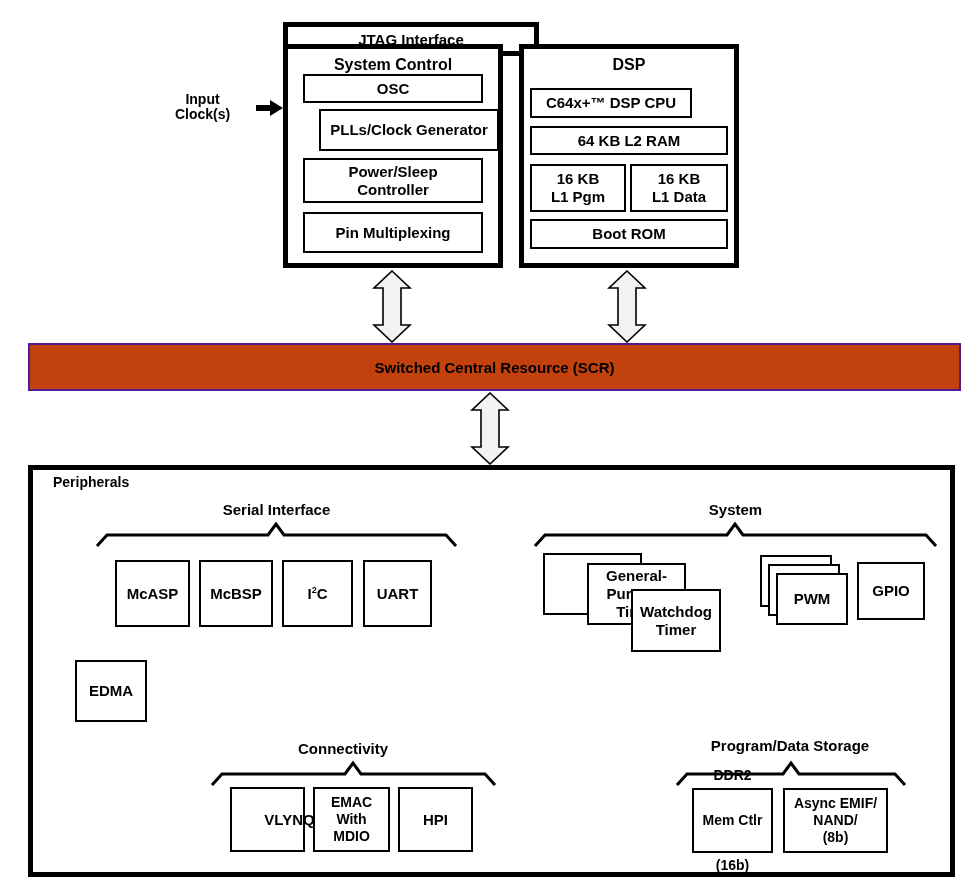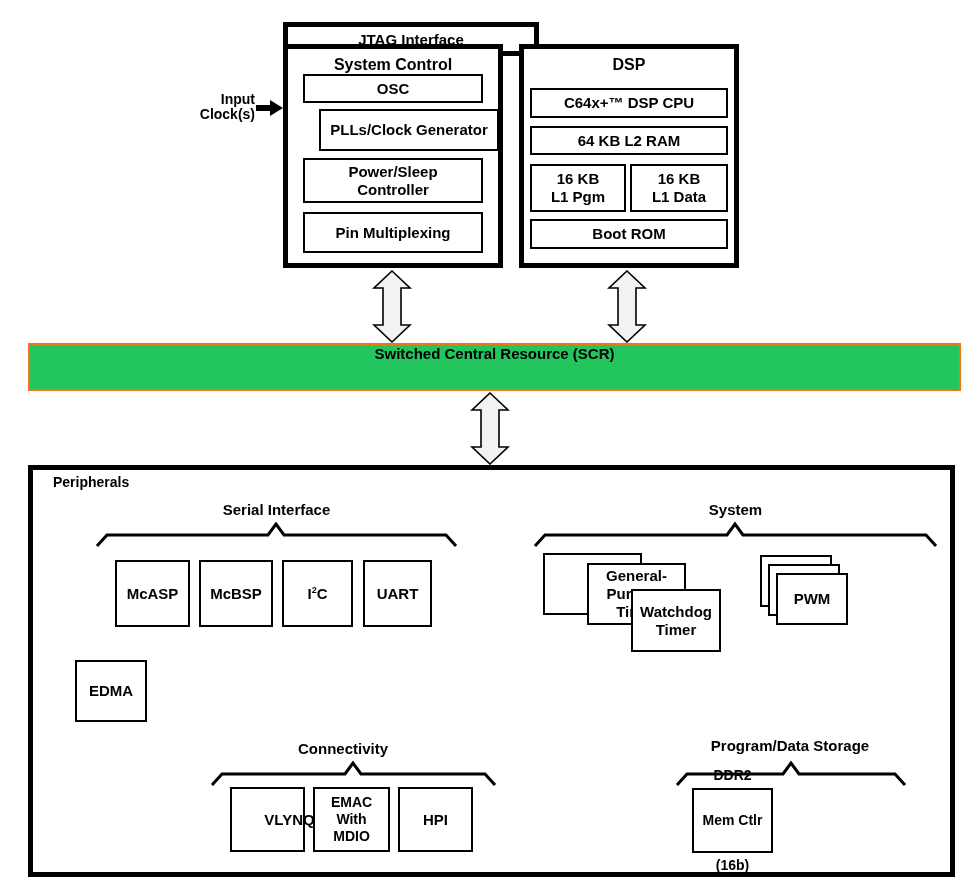--- a/index.html
+++ b/index.html
@@ -13,25 +13,25 @@
     position:absolute;box-sizing:border-box;border:2px solid #000;background:#fff;
     display:flex;flex-direction:column;align-items:center;justify-content:center;
     text-align:center;font-size:15px;line-height:1.2;
   }
   .box-thick{
     position:absolute;box-sizing:border-box;border:5px solid #000;background:#fff;
   }
   .grouptitle{
     position:absolute;text-align:center;font-size:15px;line-height:1.1;
   }
-  .line{display:block;}
+  .line{display:block;text-align:center;}
   sup{font-size:9px;line-height:0;}
   .scrbar{
-    position:absolute;box-sizing:border-box;border:2px solid #f97316;background:#22c55e;
-    display:flex;align-items:flex-start;justify-content:center;font-size:15px;
+    position:absolute;box-sizing:border-box;border:2px solid #4c1d95;background:#c2410c;
+    display:flex;align-items:center;justify-content:center;font-size:15px;
   }
   .stackbox{
     position:absolute;box-sizing:border-box;border:2px solid #000;background:#fff;
     display:flex;align-items:center;justify-content:center;text-align:center;
     font-size:15px;line-height:1.2;
   }
   svg{display:block;}
 </style>
 </head>
 <body>
@@ -63,21 +63,21 @@
       <span class="line">Power/Sleep</span>
       <span class="line">Controller</span>
     </div>
     <div class="box" style="left:15px;top:163px;width:180px;height:41px;">
       <span>Pin Multiplexing</span>
     </div>
   </div>
 
   <div class="box-thick" style="left:519px;top:44px;width:220px;height:224px;">
     <div class="grouptitle" style="left:0;right:0;top:7px;font-size:16px;">DSP</div>
-    <div class="box" style="left:6px;top:39px;width:198px;height:30px;">
+    <div class="box" style="left:6px;top:39px;width:162px;height:30px;">
       <span>C64x+™ DSP CPU</span>
     </div>
     <div class="box" style="left:6px;top:77px;width:198px;height:29px;">
       <span>64 KB L2 RAM</span>
     </div>
     <div class="box" style="left:6px;top:115px;width:96px;height:48px;">
       <span class="line">16 KB</span>
       <span class="line">L1 Pgm</span>
     </div>
     <div class="box" style="left:106px;top:115px;width:98px;height:48px;">
@@ -145,20 +145,23 @@
     </div>
 
     <div class="abs" style="left:727px;top:85px;width:89px;height:71px;">
       <div class="stackbox" style="left:0;top:0;width:72px;height:52px;"></div>
       <div class="stackbox" style="left:8px;top:9px;width:72px;height:52px;"></div>
       <div class="stackbox" style="left:16px;top:18px;width:72px;height:52px;">
         <span>PWM</span>
       </div>
     </div>
 
+    <div class="box" style="left:824px;top:92px;width:68px;height:58px;">
+      <span>GPIO</span>
+    </div>
 
     <div class="box" style="left:42px;top:190px;width:72px;height:62px;">
       <span>EDMA</span>
     </div>
 
     <div class="grouptitle" style="left:160px;top:271px;width:300px;">Connectivity</div>
     <svg class="abs" style="left:177px;top:289px;" width="287" height="30" viewBox="0 0 287 30">
       <path d="M2,26 L12,15 L135,15 L143,4 L151,15 L275,15 L285,26" fill="none" stroke="#000" stroke-width="3" stroke-linejoin="miter"></path>
     </svg>
     <div class="box" style="left:197px;top:317px;width:75px;height:65px;padding-left:44px;">
@@ -175,16 +178,21 @@
 
     <div class="grouptitle" style="left:607px;top:268px;width:300px;">Program/Data Storage</div>
     <svg class="abs" style="left:642px;top:289px;" width="232" height="30" viewBox="0 0 232 30">
       <path d="M2,26 L12,15 L108,15 L116,4 L124,15 L220,15 L230,26" fill="none" stroke="#000" stroke-width="3" stroke-linejoin="miter"></path>
     </svg>
     <div class="box" style="left:659px;top:318px;width:81px;height:65px;font-size:14px;gap:28px;">
       <span class="line">DDR2</span>
       <span class="line">Mem Ctlr</span>
       <span class="line">(16b)</span>
     </div>
+    <div class="box" style="left:750px;top:318px;width:105px;height:65px;font-size:14px;">
+      <span class="line">Async EMIF/</span>
+      <span class="line">NAND/</span>
+      <span class="line">(8b)</span>
+    </div>
 
   </div>
 
 </div>
 
 </body></html>

